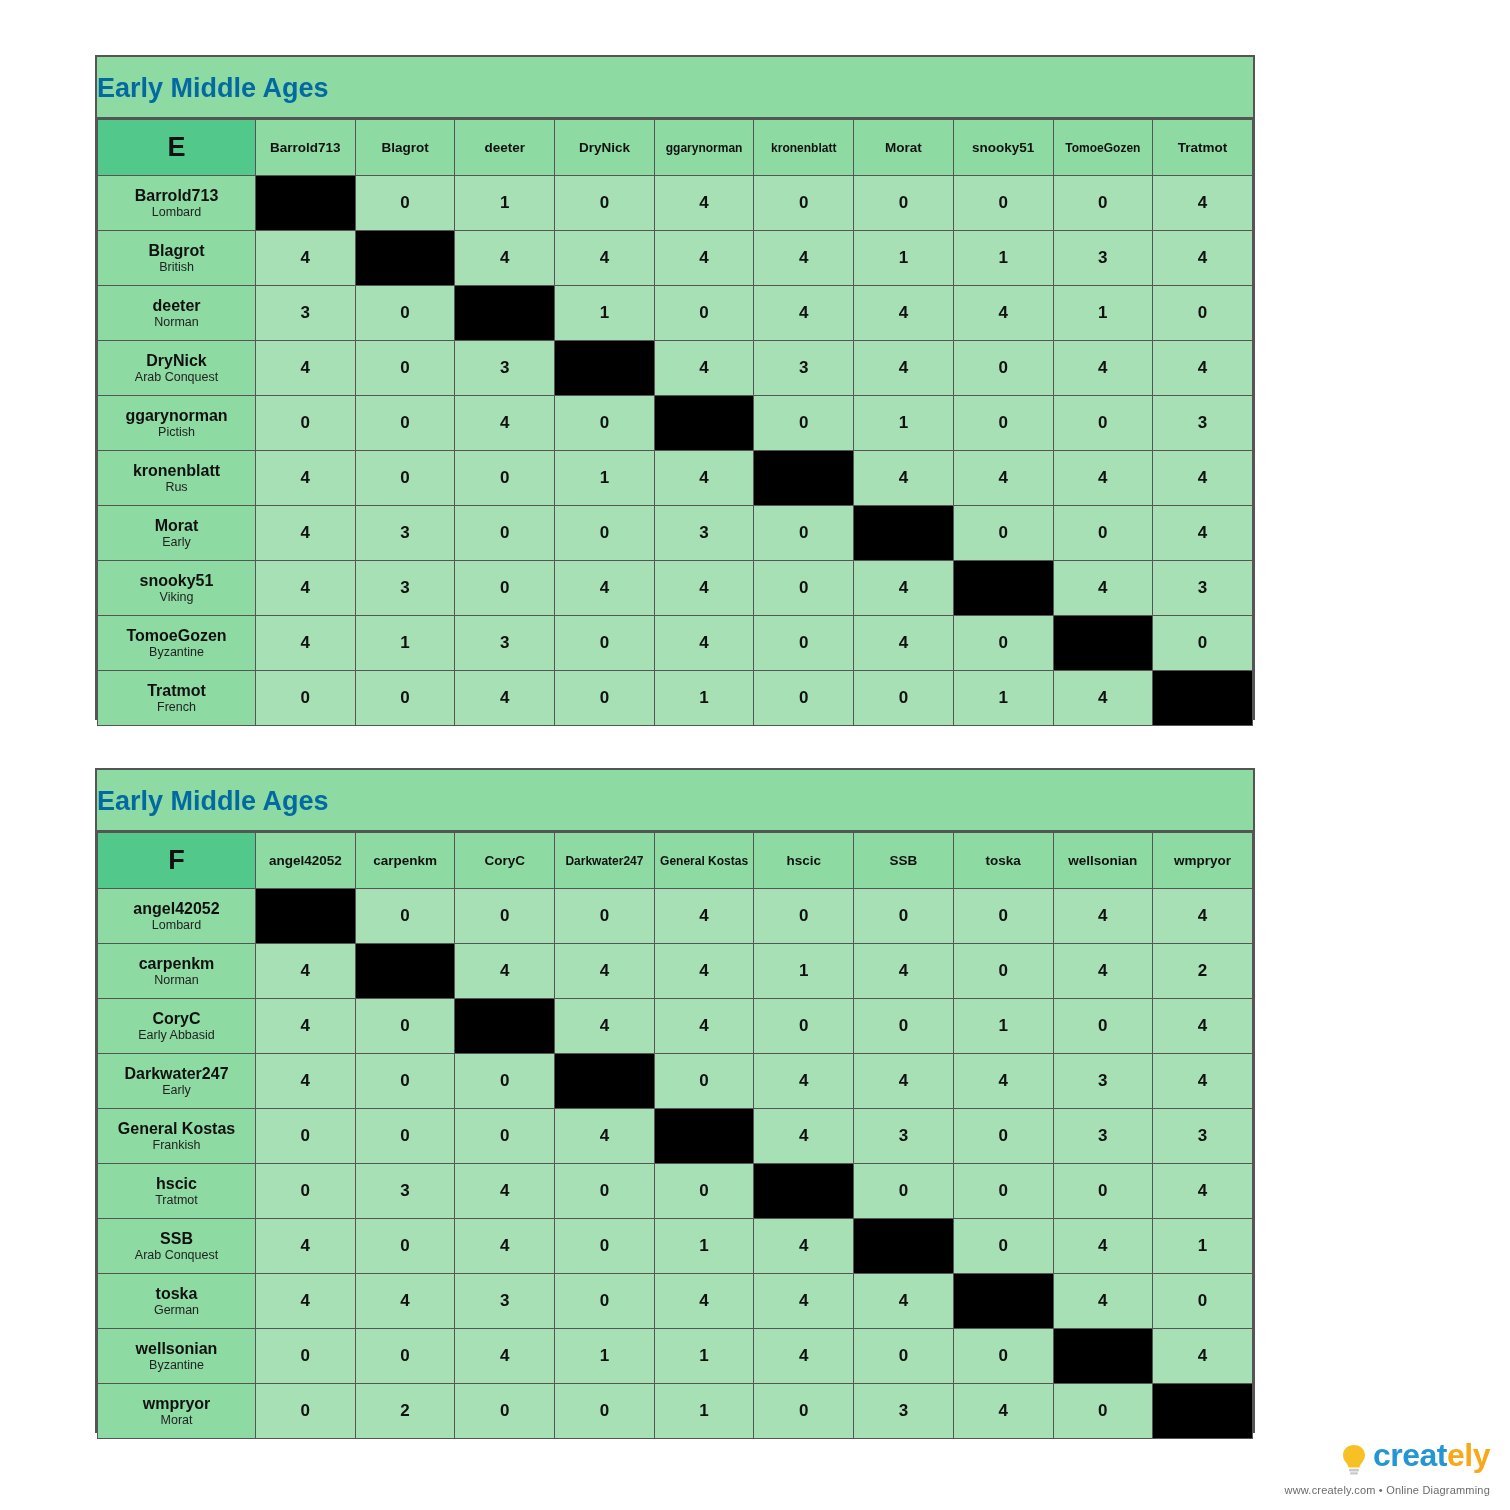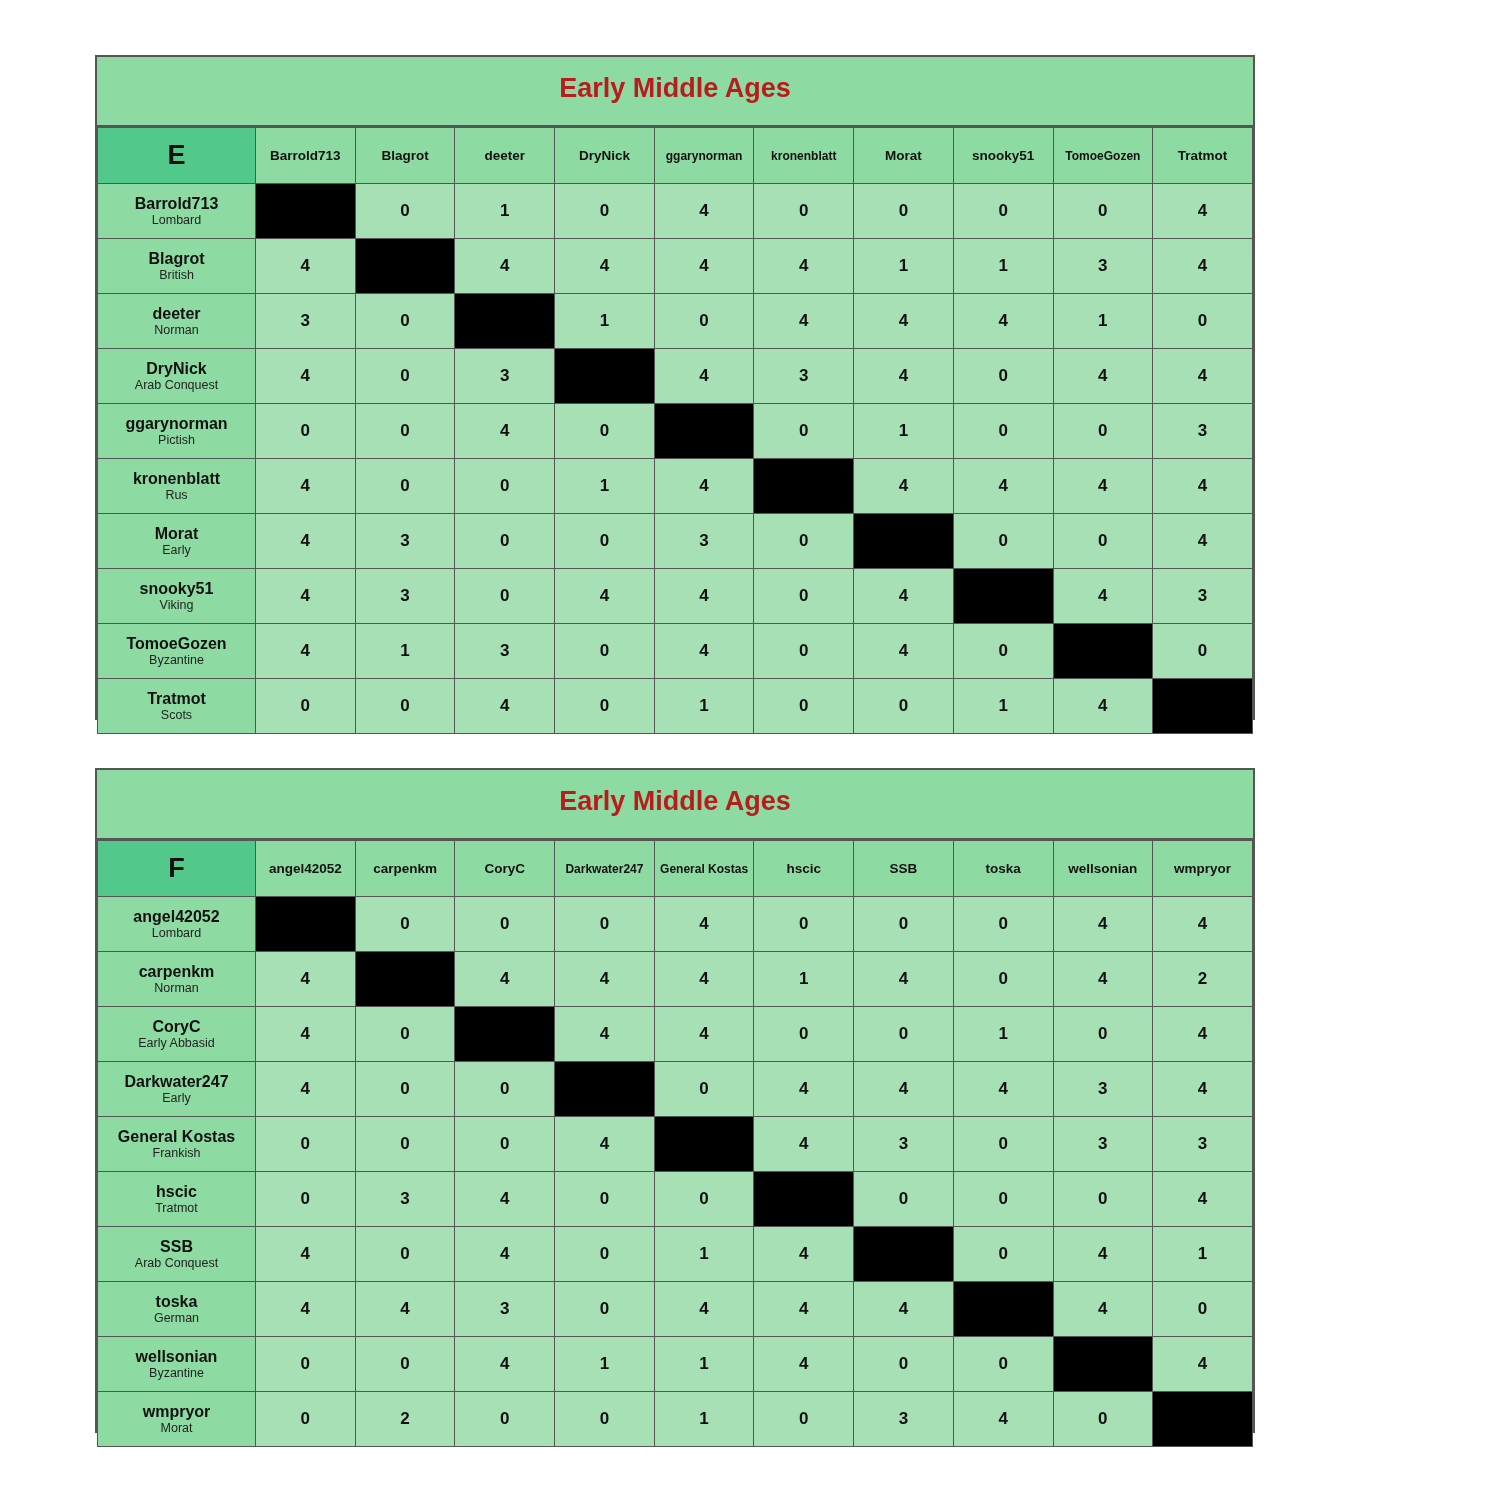--- a/index.html
+++ b/index.html
@@ -23,26 +23,25 @@
   .matrix-block {
     position: absolute;
     border: 2px solid #555555;
     background: #a8e0b5;
     box-sizing: border-box;
   }
   #block-e { left: 95px; top: 55px; width: 1160px; height: 665px; }
   #block-f { left: 95px; top: 768px; width: 1160px; height: 665px; }
 
   .matrix-title {
-    height: 70px;
+    height: 62px;
     line-height: 62px;
-    text-align: center;
     font-size: 27px;
     font-weight: bold;
-    color: #b91c1c;
+    color: #0369a1;
     background: #8ddba2;
     border-bottom: 2px solid #555555;
     box-sizing: border-box;
   }
   table.matrix {
     border-collapse: collapse;
     width: 100%;
     table-layout: fixed;
   }
   table.matrix td, table.matrix th {
@@ -297,21 +296,21 @@
           <td class="val">4</td>
           <td class="val">0</td>
           <td class="val">4</td>
           <td class="val">0</td>
           <td class="val diag"></td>
           <td class="val">0</td>
         </tr>
         <tr>
           <td class="row-head">
             <span class="name">Tratmot</span>
-            <span class="civ">Scots</span>
+            <span class="civ">French</span>
           </td>
           <td class="val">0</td>
           <td class="val">0</td>
           <td class="val">4</td>
           <td class="val">0</td>
           <td class="val">1</td>
           <td class="val">0</td>
           <td class="val">0</td>
           <td class="val">1</td>
           <td class="val">4</td>
@@ -497,14 +496,26 @@
           <td class="val">0</td>
           <td class="val">3</td>
           <td class="val">4</td>
           <td class="val">0</td>
           <td class="val diag"></td>
         </tr>
       </tbody>
     </table>
   </div>
 
+  <div class="brand">
+    <div>
+      <span class="brand-bulb">
+        <svg width="26" height="32" viewBox="0 0 26 32" aria-hidden="true">
+          <path d="M13 1 C6.5 1 2 5.6 2 11.2 C2 15.2 4.4 17.6 6.2 20.2 C7.1 21.5 7.4 22.5 7.5 23.6 L18.5 23.6 C18.6 22.5 18.9 21.5 19.8 20.2 C21.6 17.6 24 15.2 24 11.2 C24 5.6 19.5 1 13 1 Z" fill="#f7c125"></path>
+          <rect x="8" y="24.8" width="10" height="2.6" rx="1.2" fill="#c9c9c9"></rect>
+          <rect x="9" y="28.2" width="8" height="2.4" rx="1.2" fill="#c9c9c9"></rect>
+        </svg>
+      </span><span class="brand-main"><span>creat</span><span class="tail">ely</span></span>
+    </div>
+    <div class="brand-sub">www.creately.com • Online Diagramming</div>
+  </div>
 
 </div>
 
 </body></html>

